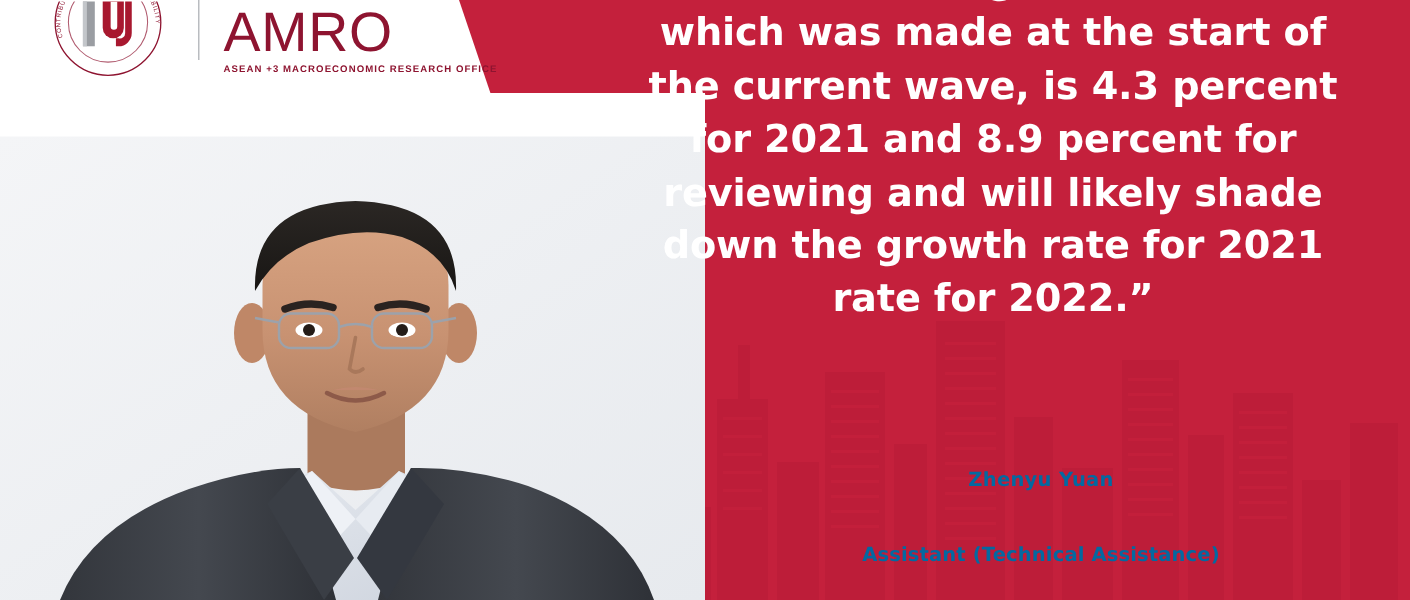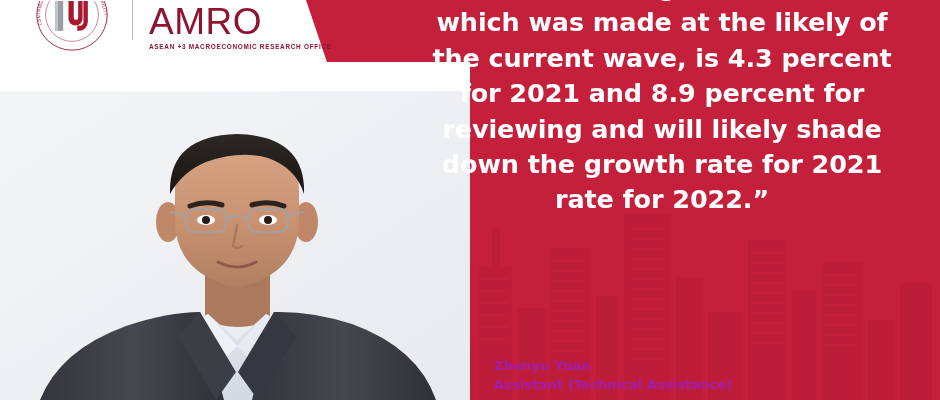--- a/index.html
+++ b/index.html
@@ -86,26 +86,26 @@
     text-align:center; z-index:5;
     color:#ffffff;
     font-family:"DejaVu Sans", sans-serif;
     font-size:25.5px; line-height:35.4px; font-weight:700;
     letter-spacing:-.1px;
   }
   .quote .ql { display:block; white-space:nowrap; }
 
   
   .attrib {
-    position:absolute; right:46px; bottom:6px; width:400px;
-    color:#a21caf; z-index:5;
+    position:absolute; right:46px; bottom:20px; width:400px;
+    text-align:center; color:#0369a1; z-index:5;
     font-family:"DejaVu Sans", sans-serif;
   }
   .attrib .name { font-size:13px; font-weight:700; line-height:19px; letter-spacing:.2px; }
-  .attrib .role { font-size:13px; font-weight:700; line-height:19px; letter-spacing:.1px; }
+  .attrib .role { font-size:13px; font-weight:700; line-height:19px; letter-spacing:.1px;margin-top:31px; }
 
   
   .portrait { position:absolute; left:0; top:62px; width:470px; height:338px; z-index:3; }
   .portrait svg { display:block; width:100%; height:100%; }
 </style>
 </head>
 <body>
 
 <div id="canvas">
 
@@ -306,21 +306,21 @@
     <div class="logo-div"></div>
 
     <div class="amro-id">
       <div class="amro-word">AMRO</div>
       <div class="amro-tag">ASEAN +3 MACROECONOMIC RESEARCH OFFICE</div>
     </div>
   </div>
 
   <div class="quote">
     <span class="ql">“As of now, our growth forecast,</span>
-    <span class="ql">which was made at the likely of</span>
+    <span class="ql">which was made at the start of</span>
     <span class="ql">the current wave, is 4.3 percent</span>
     <span class="ql">for 2021 and 8.9 percent for</span>
     <span class="ql">reviewing and will likely shade</span>
     <span class="ql">down the growth rate for 2021</span>
     <span class="ql">rate for 2022.”</span>
   </div>
 
   <div class="attrib">
     <div class="name">Zhenyu Yuan</div>
     <div class="role">Assistant (Technical Assistance)</div>

